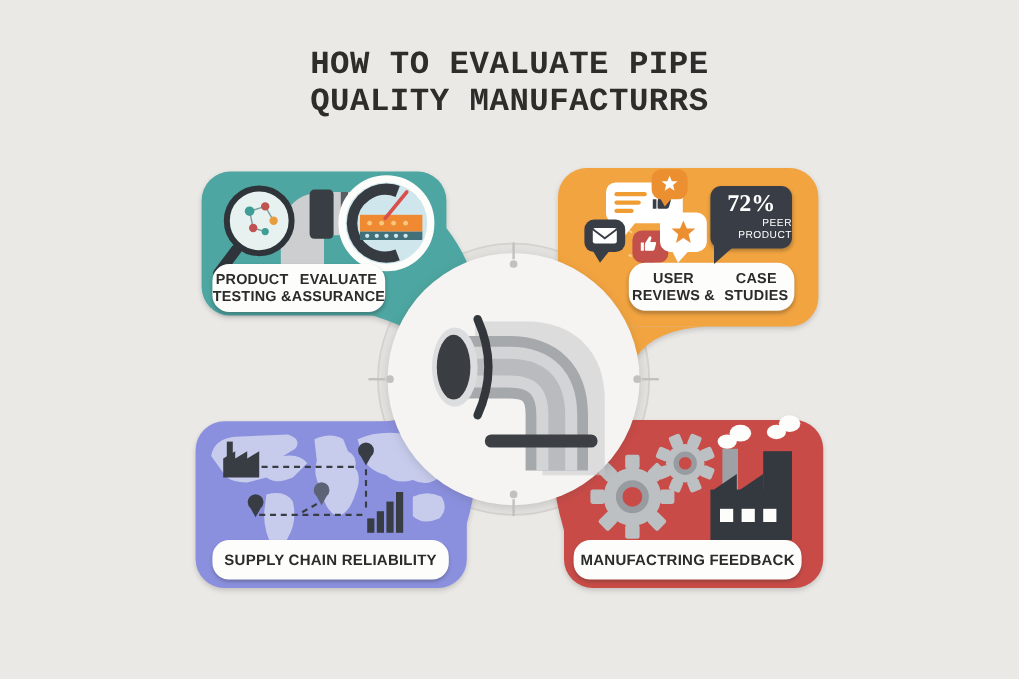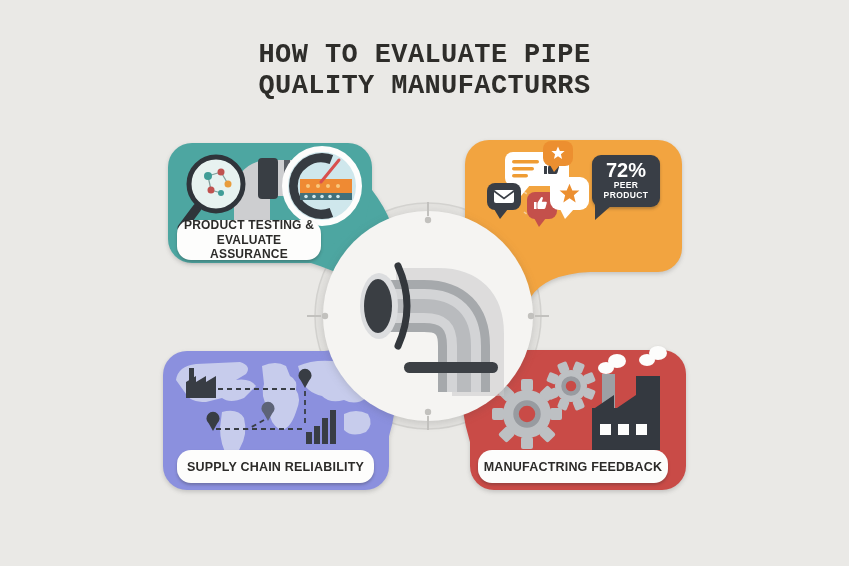--- a/index.html
+++ b/index.html
@@ -13,35 +13,35 @@
 
   .title{
     position:absolute;top:40px;left:0;width:849px;
     text-align:center;font-weight:bold;font-size:27px;line-height:31px;
     color:#2e2d2a;letter-spacing:.4px;z-index:5;font-family:Liberation Mono, monospace;
   }
 
   .label-box{
     position:absolute;background:#fdfdfc;border-radius:14px;
     box-shadow:0 2px 3px rgba(40,40,40,.28);
-    display:flex;flex-direction:column;align-items:center;justify-content:center;
+    display:flex;flex-direction:row;align-items:center;justify-content:center;
     font-weight:bold;color:#2c2b29;text-align:center;letter-spacing:.2px;z-index:6;
   }
   .label-testing {left:177px;top:220px;width:144px;height:40px;font-size:12px;line-height:14.5px;}
   .label-reviews {left:524px;top:219px;width:138px;height:40px;font-size:12px;line-height:14.5px;}
   .label-supply  {left:177px;top:450px;width:197px;height:33px;font-size:12.5px;text-align:center;}
   .label-mfg     {left:478px;top:450px;width:190px;height:33px;font-size:12.5px;}
 
   .badge{
     position:absolute;left:592px;top:155px;width:68px;height:52px;
     background:#393e46;border-radius:9px;color:#ffffff;text-align:center;z-index:6;
     box-shadow:0 2px 3px rgba(40,40,40,.3);
   }
-  .badge .pct{font-size:20px;font-weight:bold;line-height:22px;margin-top:4px;}
-  .badge .small{font-size:8.5px;font-weight:bold;line-height:9.5px;letter-spacing:.4px;}
+  .badge .pct{font-size:20px;font-weight:bold;line-height:22px;margin-top:4px;font-family:Liberation Serif, serif;}
+  .badge .small{font-size:8.5px;font-weight:normal;line-height:9.5px;letter-spacing:.4px;text-align:right;}
   .badge::after{
     content:"";position:absolute;left:3px;bottom:-13px;width:0;height:0;
     border-top:15px solid #393e46;border-right:17px solid transparent;
   }
   .shadowed{filter:drop-shadow(0 2px 2px rgba(60,60,60,.22));}
 </style>
 </head>
 <body>
 
 <div class="stage">
@@ -261,20 +261,24 @@
 <div class="title">
   <div>HOW TO EVALUATE PIPE</div>
   <div>QUALITY MANUFACTURRS</div>
 </div>
 
 <div class="label-box label-testing">
   <span>PRODUCT TESTING &amp;</span>
   <span>EVALUATE ASSURANCE</span>
 </div>
 
+<div class="label-box label-reviews">
+  <span>USER REVIEWS &amp;</span>
+  <span>CASE STUDIES</span>
+</div>
 
 <div class="label-box label-supply">
   <span>SUPPLY CHAIN RELIABILITY</span>
 </div>
 
 <div class="label-box label-mfg">
   <span>MANUFACTRING FEEDBACK</span>
 </div>
 
 <div class="badge">

